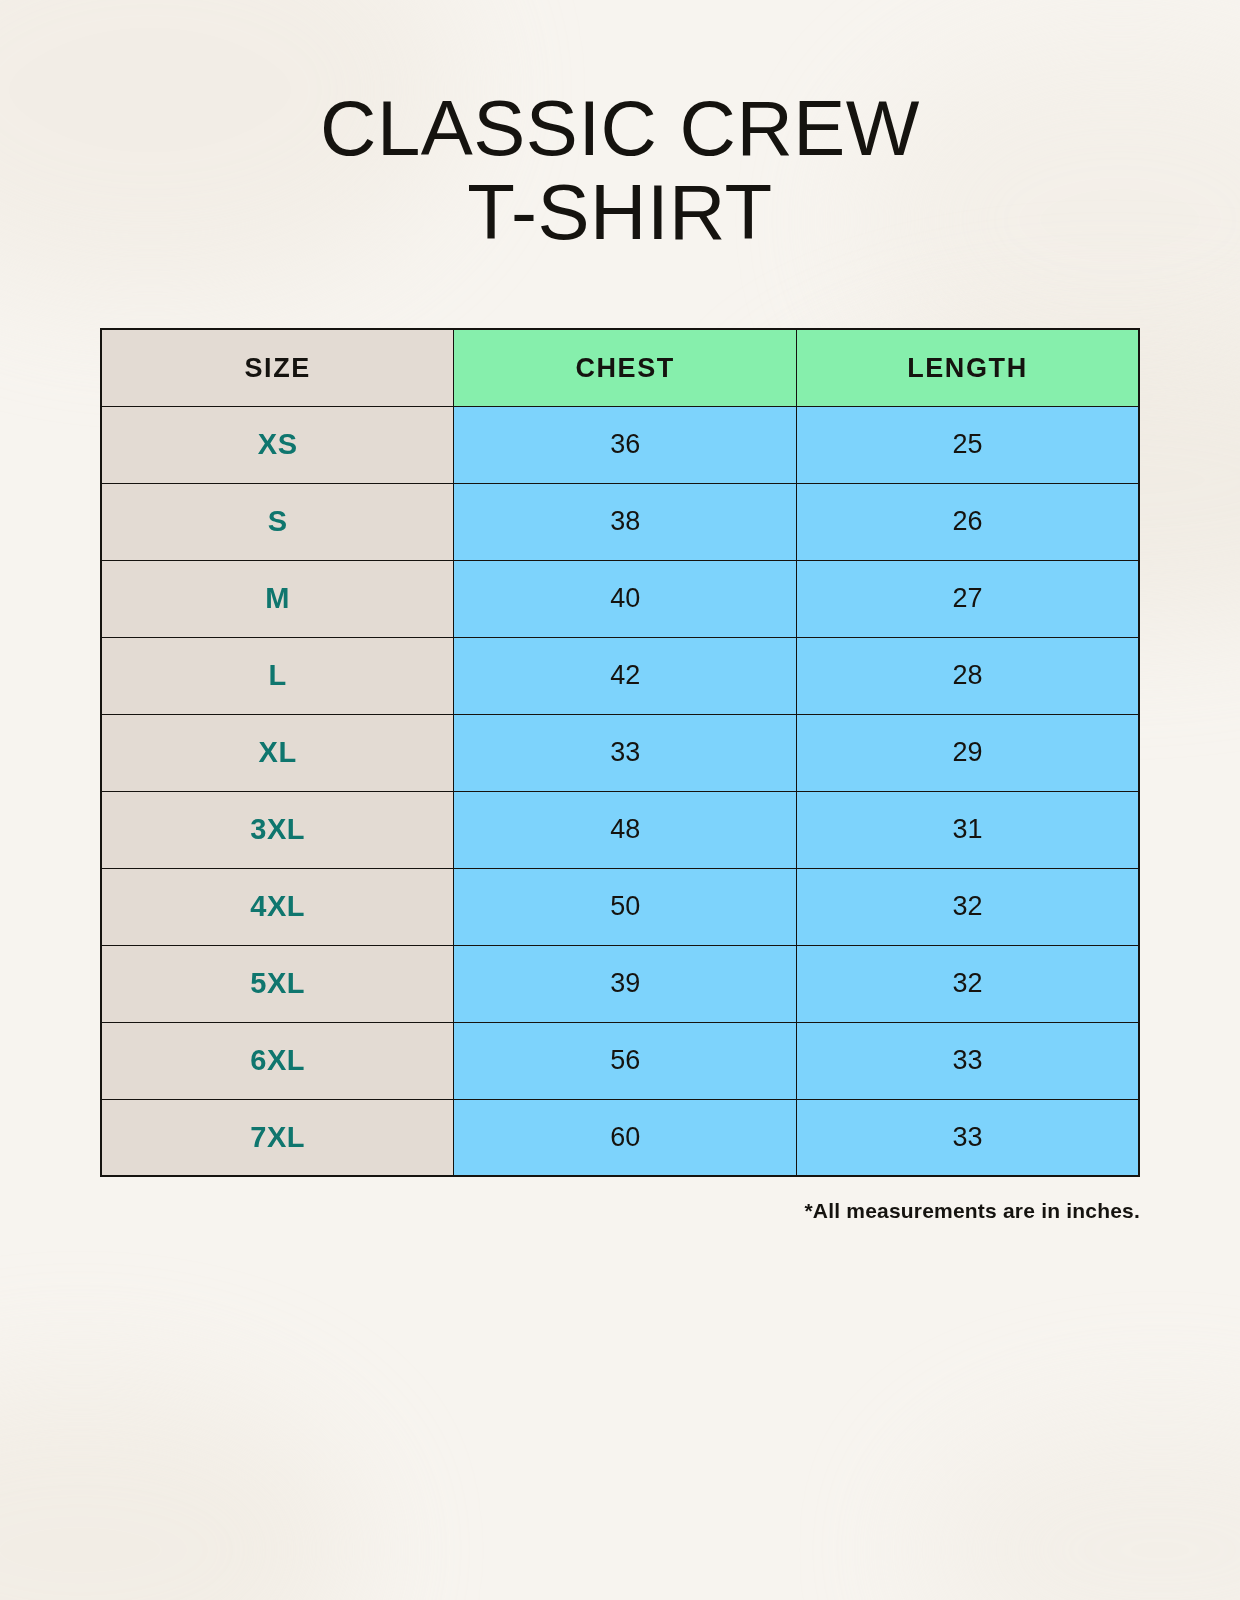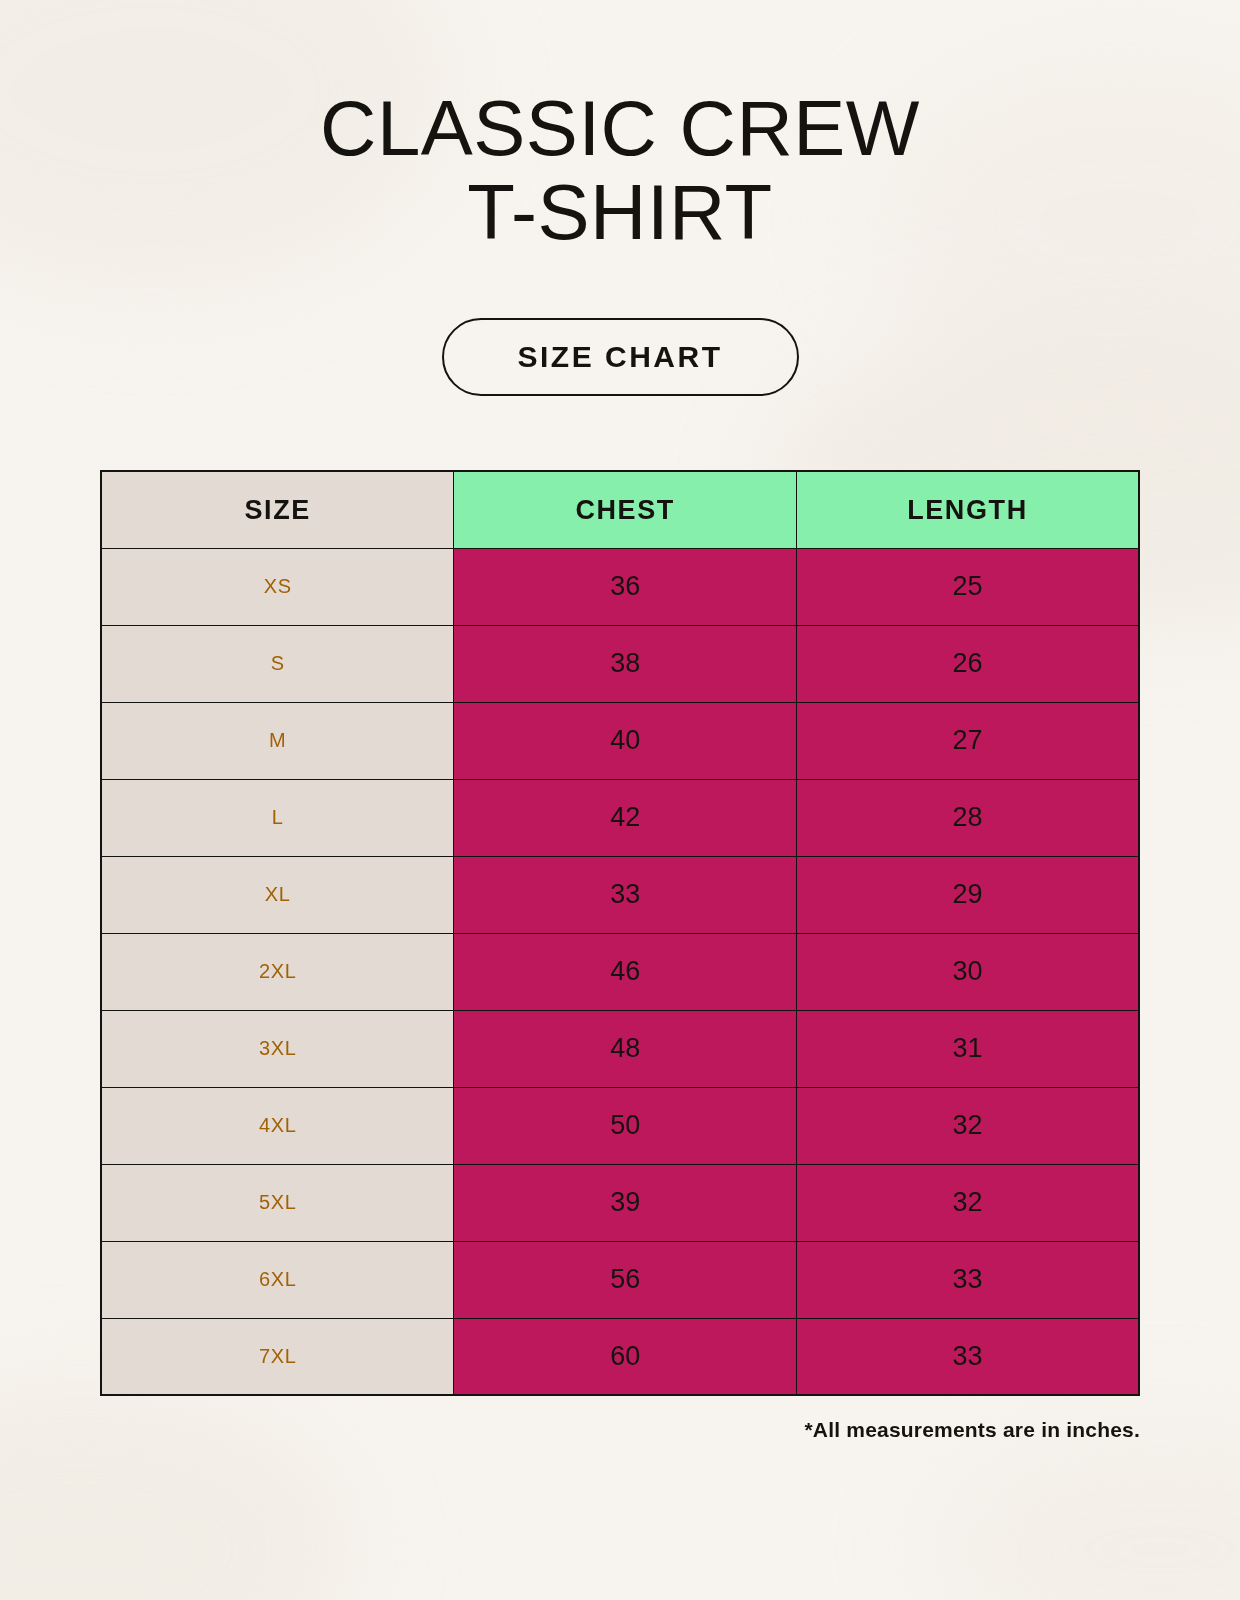--- a/index.html
+++ b/index.html
@@ -97,27 +97,27 @@
     font-size: 27px;
     letter-spacing: 1.6px;
     font-weight: 700;
     color: #15130f;
   }
   th.head-size { background: #e3dbd3; }
   th.head-measure { background: #86efac; }
 
   td.cell-size {
     background: #e3dbd3;
-    font-size: 20px;
-    font-weight: 400;
+    font-size: 29px;
+    font-weight: 700;
     letter-spacing: 0.6px;
-    color: #a16207;
+    color: #0f766e;
   }
   td.cell-value {
-    background: #be185d;
+    background: #7dd3fc;
     font-size: 27px;
     font-weight: 400;
     color: #15130f;
   }
 
   .footnote {
     width: 1040px;
     margin: 22px auto 0;
     text-align: right;
     font-size: 21px;
@@ -137,23 +137,20 @@
   <div class="blob blob-5"></div>
 </div>
 
 <div class="page">
 
   <h1 class="title">
     <span>CLASSIC CREW</span>
     <span class="line2">T-SHIRT</span>
   </h1>
 
-  <div class="pill-wrap">
-    <div class="pill">SIZE CHART</div>
-  </div>
 
   <div class="table-wrap">
     <table class="size-table">
       <colgroup>
         <col class="c-size">
         <col class="c-chest">
         <col class="c-length">
       </colgroup>
       <thead>
         <tr>
@@ -182,25 +179,20 @@
           <td class="cell-size">L</td>
           <td class="cell-value">42</td>
           <td class="cell-value">28</td>
         </tr>
         <tr>
           <td class="cell-size">XL</td>
           <td class="cell-value">33</td>
           <td class="cell-value">29</td>
         </tr>
         <tr>
-          <td class="cell-size">2XL</td>
-          <td class="cell-value">46</td>
-          <td class="cell-value">30</td>
-        </tr>
-        <tr>
           <td class="cell-size">3XL</td>
           <td class="cell-value">48</td>
           <td class="cell-value">31</td>
         </tr>
         <tr>
           <td class="cell-size">4XL</td>
           <td class="cell-value">50</td>
           <td class="cell-value">32</td>
         </tr>
         <tr>

